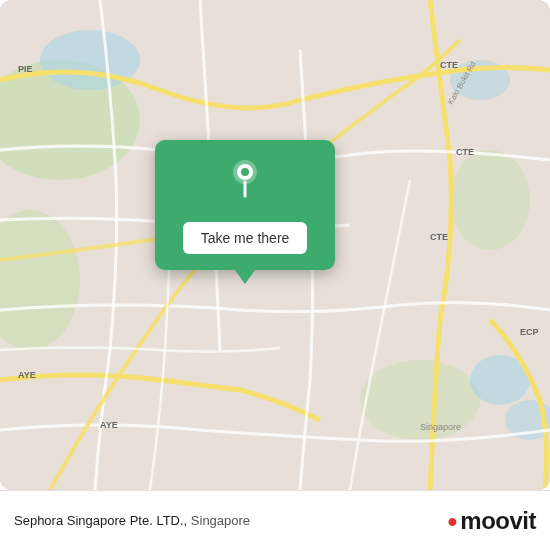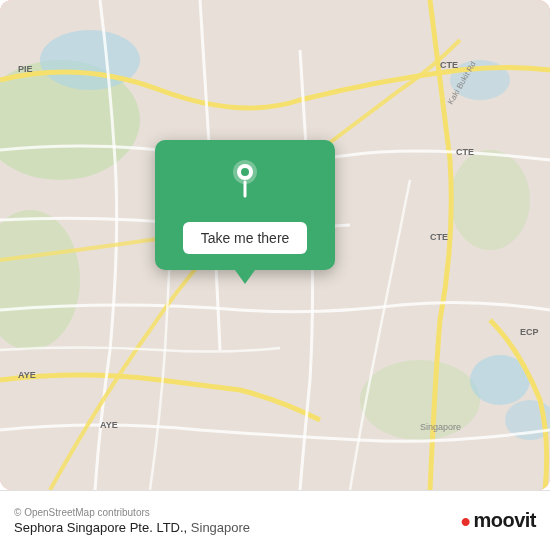--- a/index.html
+++ b/index.html
@@ -103,21 +103,21 @@
       font-weight: 500;
     }
 
     .moovit-logo {
       display: flex;
       align-items: center;
       gap: 2px;
     }
 
     .moovit-text {
-      font-size: 20px;
+      font-size: 24px;
       font-weight: bold;
       color: #1a1a1a;
       letter-spacing: -0.5px;
     }
 
     .moovit-dot {
       color: #e8302a;
       font-size: 28px;
       line-height: 1;
       margin-bottom: -2px;
@@ -184,21 +184,20 @@
       <circle cx="22" cy="18" r="8" fill="white"></circle>
       <circle cx="22" cy="18" r="4" fill="#3dab6e"></circle>
       <path d="M 22,28 Q 22,38 22,42" stroke="white" stroke-width="3" fill="none" stroke-linecap="round"></path>
     </svg>
     <button class="take-me-btn">Take me there</button>
   </div>
 </div>
 
 <div id="bottom-bar">
   <div class="bottom-info">
-    <span class="copyright-text">© OpenStreetMap contributors</span>
     <span class="location-name">
       <span>Sephora Singapore Pte. LTD.,</span>
       <span style="color:#555;font-weight:400;">Singapore</span>
     </span>
   </div>
   <div class="moovit-logo">
     <span class="moovit-dot" style="color:#e8302a; font-size:28px; font-weight:900; margin-right:1px;">•</span>
     <span class="moovit-text">moovit</span>
   </div>
 </div>

